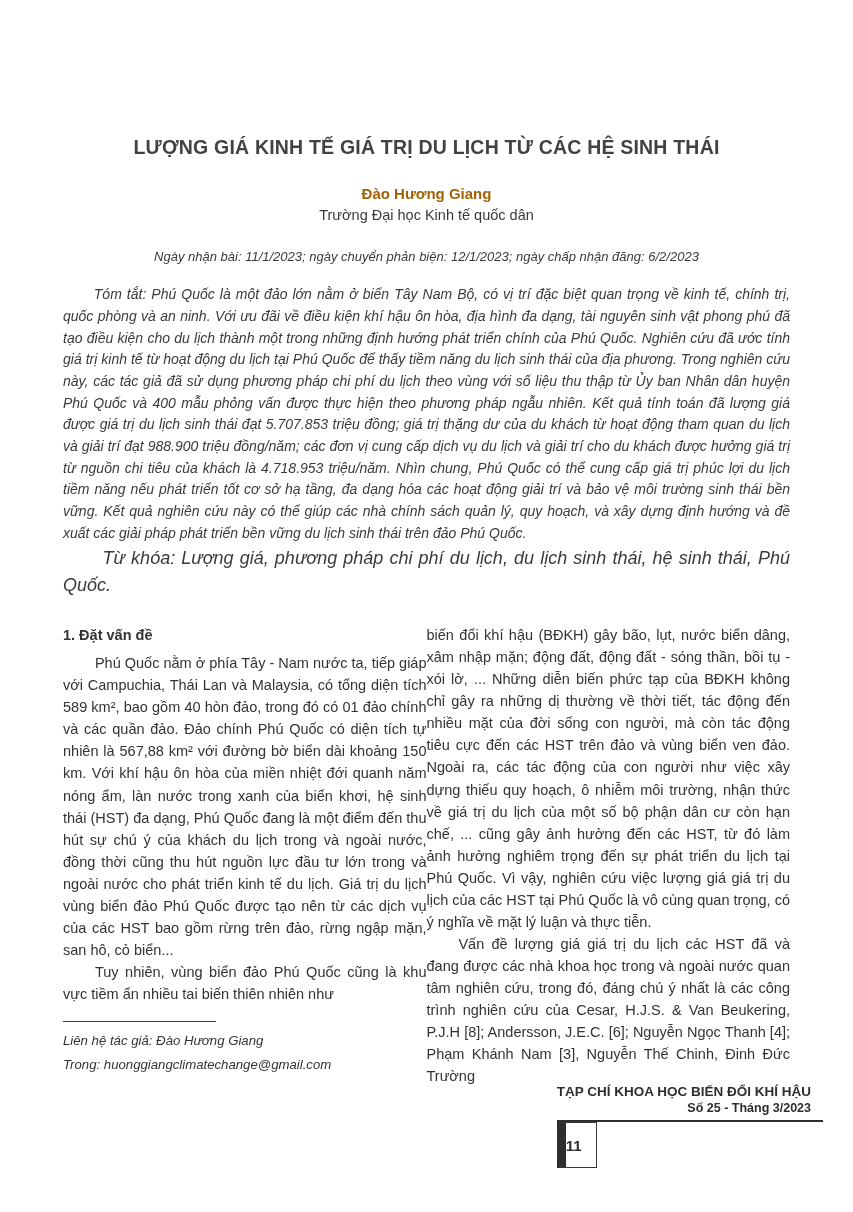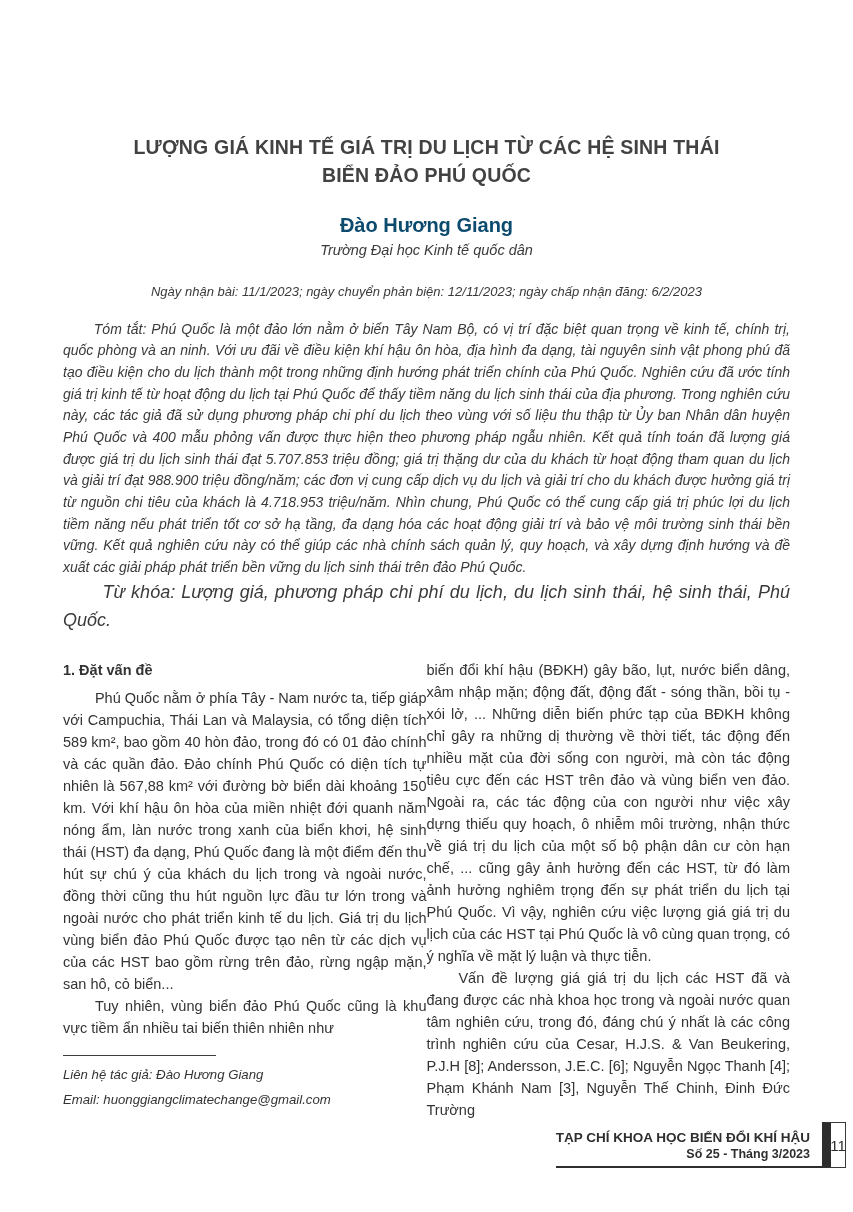--- a/index.html
+++ b/index.html
@@ -10,22 +10,22 @@
     font-family: "Liberation Sans", sans-serif;
     color: #383838;
   }
   .page { padding: 92px 63px 0 63px; }
 
   .title {
     text-align: center; font-weight: bold;
     font-size: 19.5px; line-height: 1.45;
     color: #424242; letter-spacing: 0.2px; margin-top: 41px;
   }
-  .author { text-align: center; font-weight: bold; font-size: 20px; margin-top: 24px; color: #0c4a6e; }
-  .affiliation { text-align: center; font-style: italic; font-size: 14.5px; margin-top: 5px; color: #3a3a3a; }
+  .author { text-align: center; font-weight: bold; font-size: 15px; margin-top: 24px; color: #a16207; }
+  .affiliation { text-align: center; font-size: 14.5px; margin-top: 5px; color: #3a3a3a; }
   .dates { text-align: center; font-style: italic; font-size: 13px; margin-top: 26px; color: #3a3a3a; }
 
   .abstract {
     margin-top: 20px; font-style: italic;
     font-size: 14px; line-height: 1.55;
     text-align: justify; text-indent: 2.2em; color: #3a3a3a;
   }
   .keywords {
     font-style: italic; font-size: 18px; line-height: 1.55;
     text-align: justify; text-indent: 2.2em; color: #3a3a3a;
@@ -35,50 +35,49 @@
   .columns { display: flex; margin-top: 24px; }
   .col { flex: 1; font-size: 14.5px; line-height: 1.52; text-align: justify; color: #333333; }
   .section-heading { font-size: 14.5px; font-weight: bold; margin-bottom: 6px; color: #333333; }
   .col p.indent { text-indent: 2.2em; }
   .col p + p { margin-top: 0; }
 
   .contact { margin-top: 16px; font-style: italic; font-size: 13.2px; line-height: 1.85; color: #333333; }
   .contact-rule { width: 42%; border-top: 1.3px solid #3c3c3c; margin-bottom: 7px; }
 
   .footer {
-    position: absolute; right: 7px; bottom: 44px;
-    display: flex; align-items: stretch;
+    position: absolute; right: 30px; bottom: 44px;
+    display: flex; align-items: stretch; flex-direction: column;
   }
   .footer-text {
     display: flex; flex-direction: column; justify-content: flex-end;
     text-align: right; padding: 0 12px 5px 0;
     border-bottom: 2.5px solid #2e2e2e;
   }
   .footer-journal { font-weight: bold; font-size: 13.5px; color: #2e2e2e; }
   .footer-issue { font-weight: bold; font-size: 12.5px; color: #2e2e2e; margin-top: 2px; }
   .pagenum-box {
-    width: 24px; min-height: 46px;
+    width: 40px; min-height: 46px;
     border: 1px solid #3a3a3a; border-left: 9px solid #2e2e2e;
-    display: flex; align-items: center; justify-content: center;
-    font-weight: normal; font-size: 15px; color: #2e2e2e;
+    display: flex; align-items: center; 
+    font-weight: bold; font-size: 15px; color: #2e2e2e;
   }
 </style>
 </head>
 <body>
 
 <div class="page">
 
   <h1 class="title">
     <span>LƯỢNG GIÁ KINH TẾ GIÁ TRỊ DU LỊCH TỪ CÁC HỆ SINH THÁI</span><br>
-    <span>BIỂN ĐẢO PHÚ QUỐC</span>
   </h1>
 
   <div class="author">Đào Hương Giang</div>
   <div class="affiliation">Trường Đại học Kinh tế quốc dân</div>
-  <div class="dates">Ngày nhận bài: 11/1/2023; ngày chuyển phản biện: 12/11/2023; ngày chấp nhận đăng: 6/2/2023</div>
+  <div class="dates">Ngày nhận bài: 11/1/2023; ngày chuyển phản biện: 12/1/2023; ngày chấp nhận đăng: 6/2/2023</div>
 
   <p class="abstract">
     <span class="lead">Tóm tắt:</span>
     <span>Phú Quốc là một đảo lớn nằm ở biển Tây Nam Bộ, có vị trí đặc biệt quan trọng về kinh tế, chính trị, quốc phòng và an ninh. Với ưu đãi về điều kiện khí hậu ôn hòa, địa hình đa dạng, tài nguyên sinh vật phong phú đã tạo điều kiện cho du lịch thành một trong những định hướng phát triển chính của Phú Quốc. Nghiên cứu đã ước tính giá trị kinh tế từ hoạt động du lịch tại Phú Quốc để thấy tiềm năng du lịch sinh thái của địa phương. Trong nghiên cứu này, các tác giả đã sử dụng phương pháp chi phí du lịch theo vùng với số liệu thu thập từ Ủy ban Nhân dân huyện Phú Quốc và 400 mẫu phỏng vấn được thực hiện theo phương pháp ngẫu nhiên. Kết quả tính toán đã lượng giá được giá trị du lịch sinh thái đạt 5.707.853 triệu đồng; giá trị thặng dư của du khách từ hoạt động tham quan du lịch và giải trí đạt 988.900 triệu đồng/năm; các đơn vị cung cấp dịch vụ du lịch và giải trí cho du khách được hưởng giá trị từ nguồn chi tiêu của khách là 4.718.953 triệu/năm. Nhìn chung, Phú Quốc có thể cung cấp giá trị phúc lợi du lịch tiềm năng nếu phát triển tốt cơ sở hạ tầng, đa dạng hóa các hoạt động giải trí và bảo vệ môi trường sinh thái bền vững. Kết quả nghiên cứu này có thể giúp các nhà chính sách quản lý, quy hoạch, và xây dựng định hướng và đề xuất các giải pháp phát triển bền vững du lịch sinh thái trên đảo Phú Quốc.</span>
   </p>
 
   <p class="keywords">
     <span class="lead">Từ khóa:</span>
     <span>Lượng giá, phương pháp chi phí du lịch, du lịch sinh thái, hệ sinh thái, Phú Quốc.</span>
   </p>
@@ -86,21 +85,21 @@
   <div class="columns">
 
     <div class="col">
       <div class="section-heading">1. Đặt vấn đề</div>
       <p class="indent">Phú Quốc nằm ở phía Tây - Nam nước ta, tiếp giáp với Campuchia, Thái Lan và Malaysia, có tổng diện tích 589 km², bao gồm 40 hòn đảo, trong đó có 01 đảo chính và các quần đảo. Đảo chính Phú Quốc có diện tích tự nhiên là 567,88 km² với đường bờ biển dài khoảng 150 km. Với khí hậu ôn hòa của miền nhiệt đới quanh năm nóng ẩm, làn nước trong xanh của biển khơi, hệ sinh thái (HST) đa dạng, Phú Quốc đang là một điểm đến thu hút sự chú ý của khách du lịch trong và ngoài nước, đồng thời cũng thu hút nguồn lực đầu tư lớn trong và ngoài nước cho phát triển kinh tế du lịch. Giá trị du lịch vùng biển đảo Phú Quốc được tạo nên từ các dịch vụ của các HST bao gồm rừng trên đảo, rừng ngập mặn, san hô, cỏ biển...</p>
       <p class="indent">Tuy nhiên, vùng biển đảo Phú Quốc cũng là khu vực tiềm ẩn nhiều tai biến thiên nhiên như</p>
 
       <div class="contact">
         <div class="contact-rule"></div>
         <div>Liên hệ tác giả: Đào Hương Giang</div>
-        <div>Email: huonggiangclimatechange@gmail.com</div>
+        <div>Trong: huonggiangclimatechange@gmail.com</div>
       </div>
     </div>
 
     <div class="col">
       <p>biến đổi khí hậu (BĐKH) gây bão, lụt, nước biển dâng, xâm nhập mặn; động đất, động đất - sóng thần, bồi tụ - xói lở, ... Những diễn biến phức tạp của BĐKH không chỉ gây ra những dị thường về thời tiết, tác động đến nhiều mặt của đời sống con người, mà còn tác động tiêu cực đến các HST trên đảo và vùng biển ven đảo. Ngoài ra, các tác động của con người như việc xây dựng thiếu quy hoạch, ô nhiễm môi trường, nhận thức về giá trị du lịch của một số bộ phận dân cư còn hạn chế, ... cũng gây ảnh hưởng đến các HST, từ đó làm ảnh hưởng nghiêm trọng đến sự phát triển du lịch tại Phú Quốc. Vì vậy, nghiên cứu việc lượng giá giá trị du lịch của các HST tại Phú Quốc là vô cùng quan trọng, có ý nghĩa về mặt lý luận và thực tiễn.</p>
       <p class="indent">Vấn đề lượng giá giá trị du lịch các HST đã và đang được các nhà khoa học trong và ngoài nước quan tâm nghiên cứu, trong đó, đáng chú ý nhất là các công trình nghiên cứu của Cesar, H.J.S. &amp; Van Beukering, P.J.H [8]; Andersson, J.E.C. [6]; Nguyễn Ngọc Thanh [4]; Phạm Khánh Nam [3], Nguyễn Thế Chinh, Đinh Đức Trường</p>
     </div>
 
   </div>
 </div>

